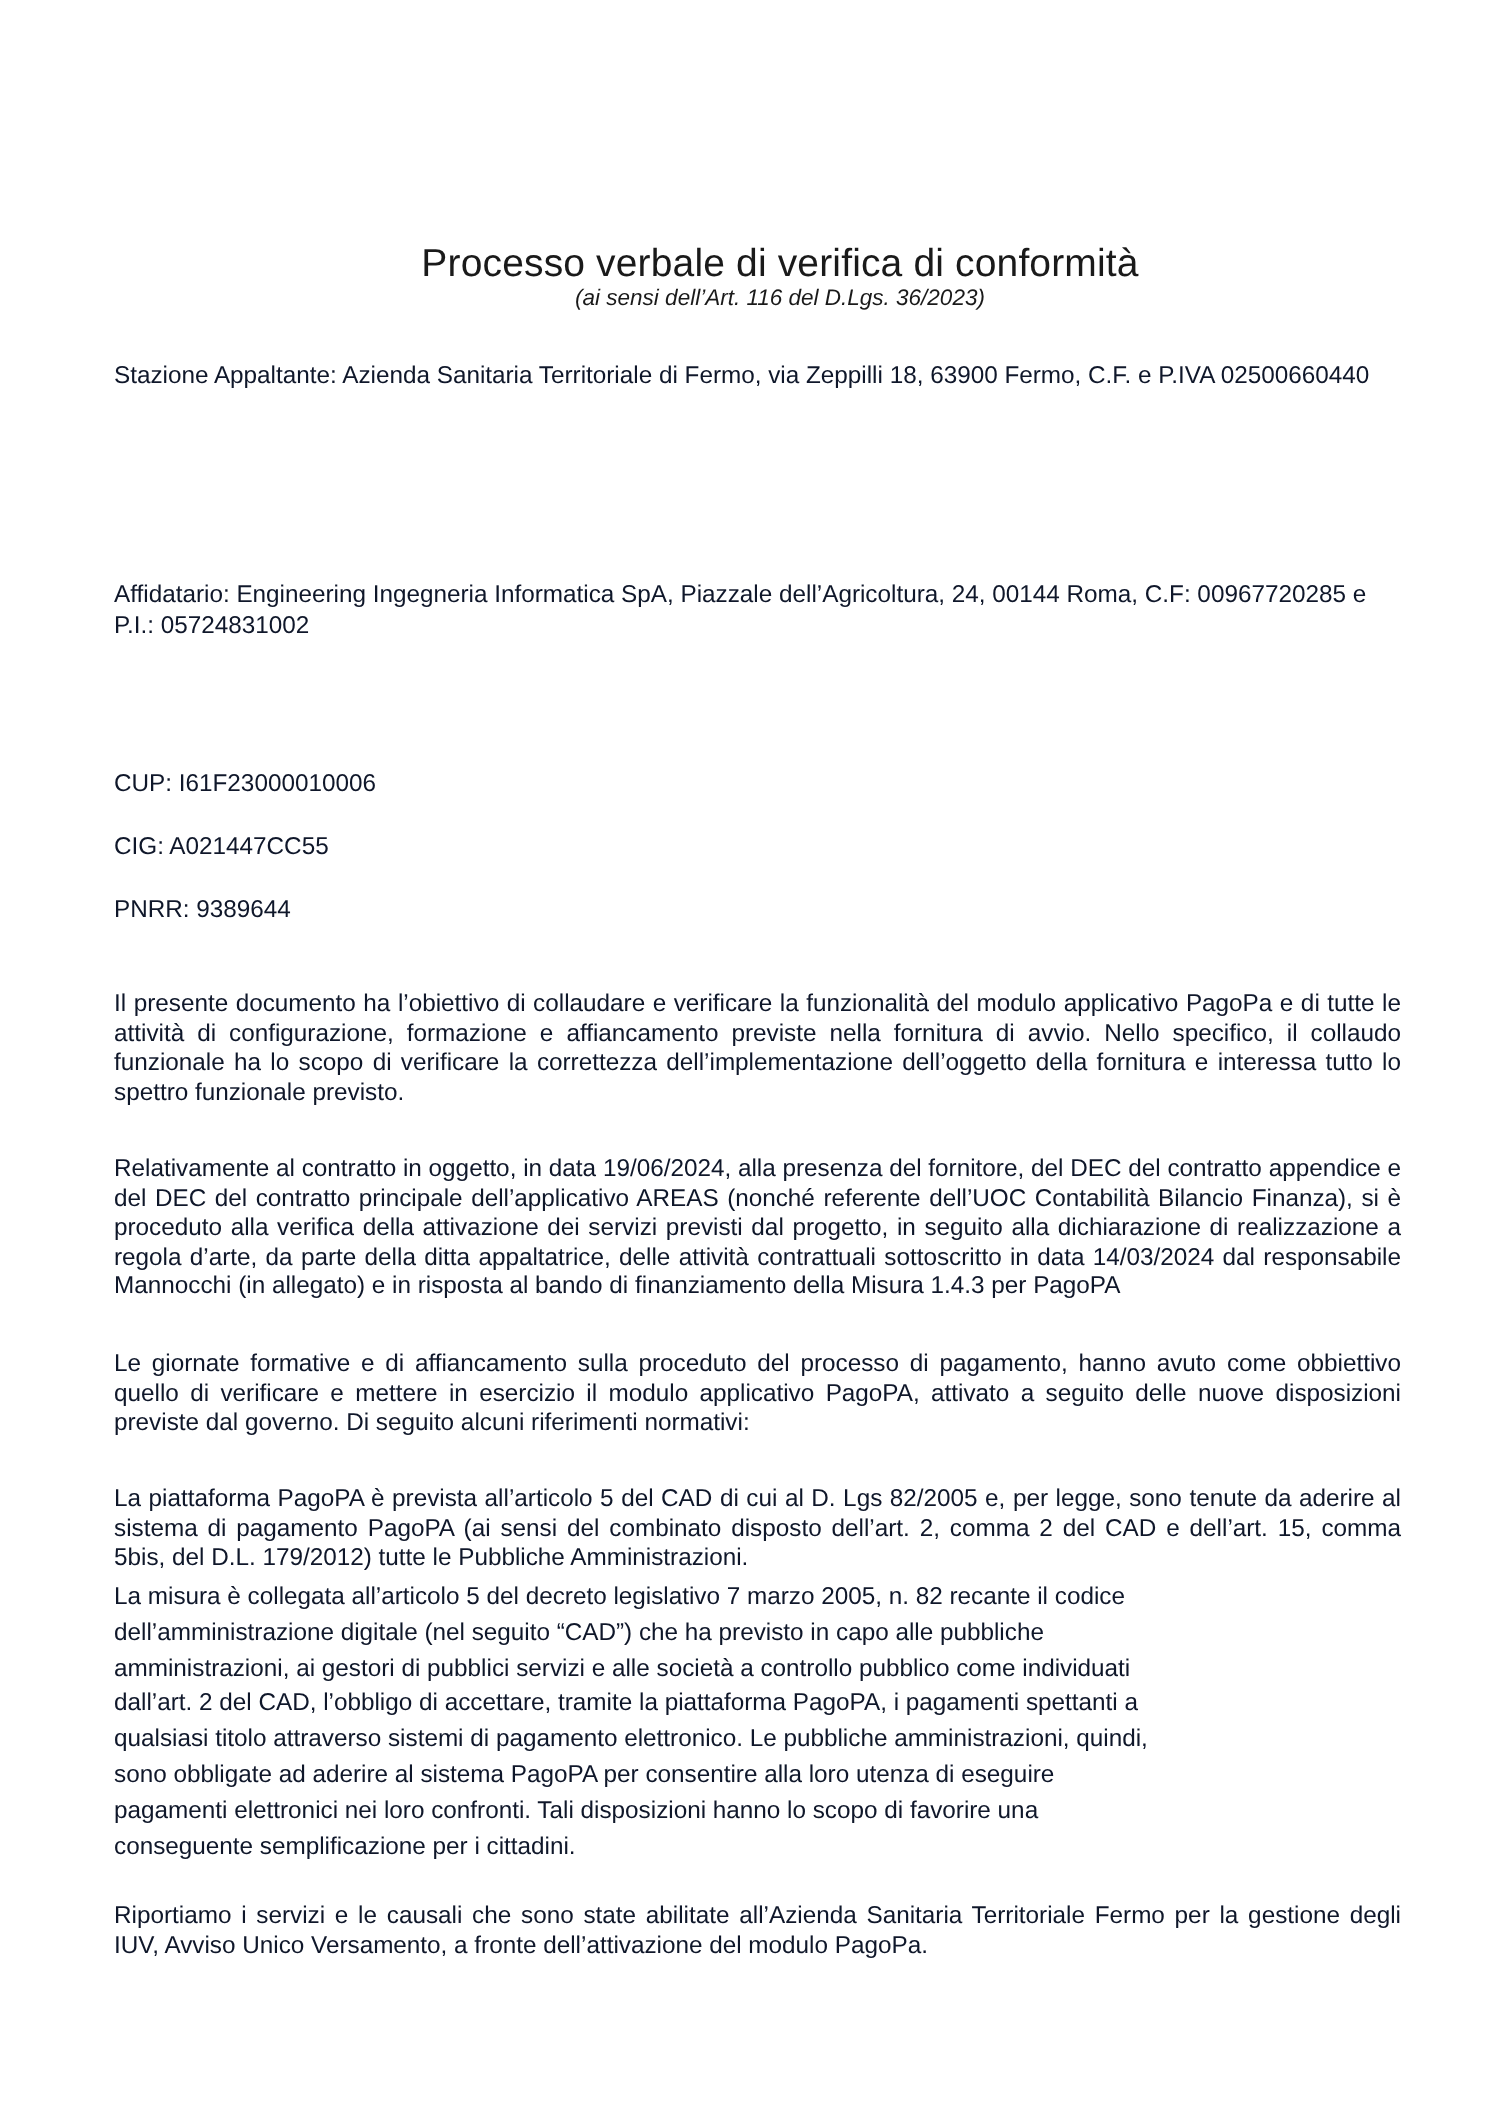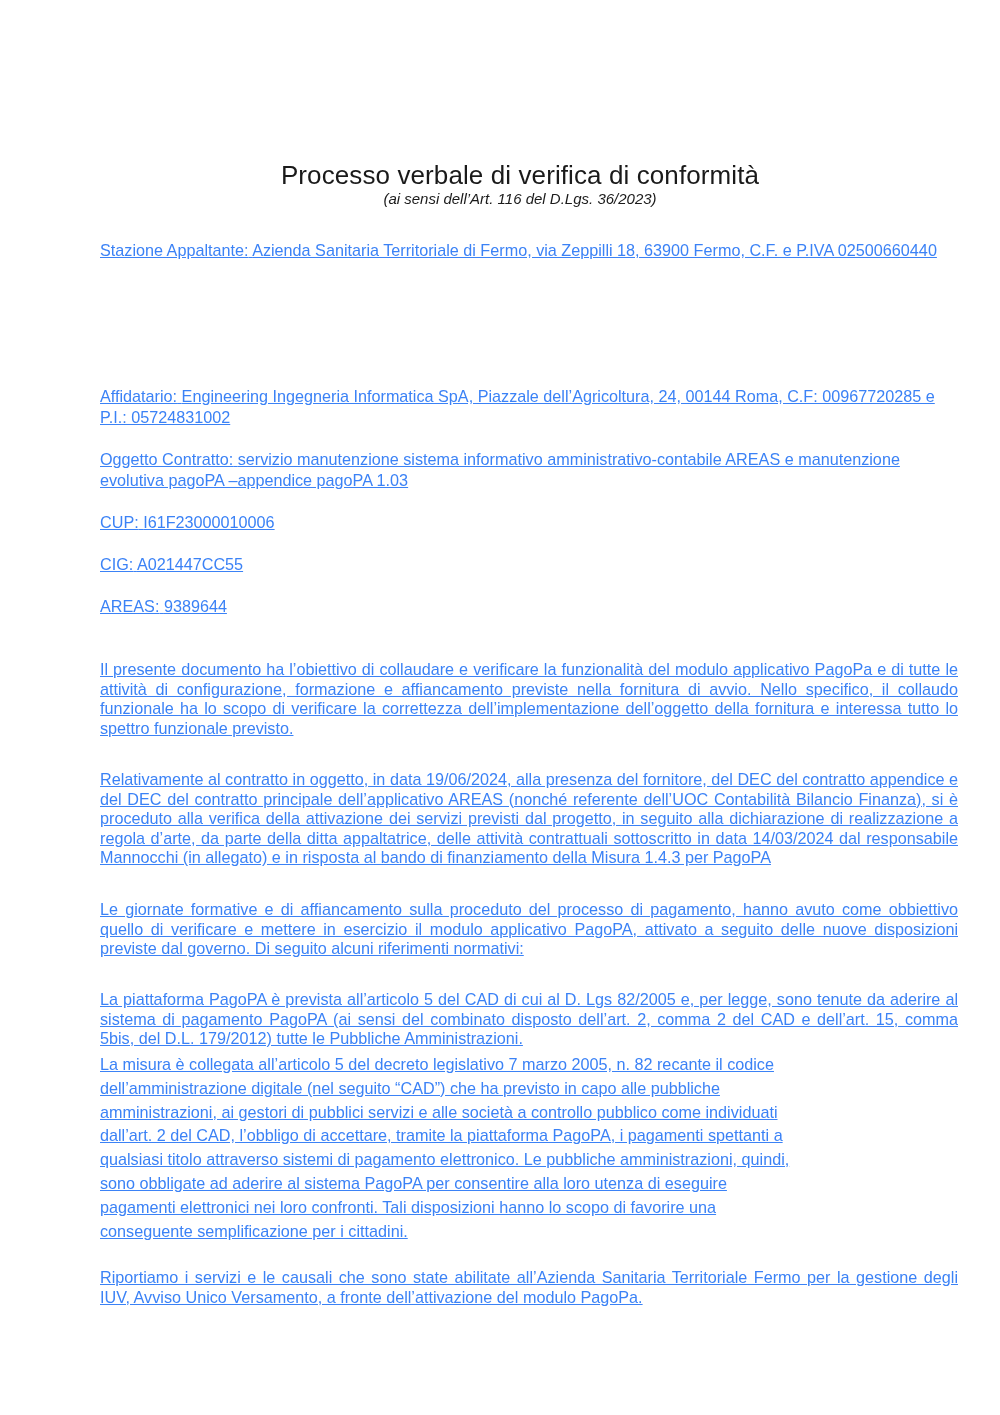--- a/index.html
+++ b/index.html
@@ -39,26 +39,25 @@
     left: 0;
     width: 1040px;
     text-align: center;
     font-size: 15px;
     line-height: 18px;
     font-style: italic;
     color: #1a1a1a;
   }
   .block {
     position: absolute;
-    left: 100px;
+    left: 76px;
     width: 858px;
     font-size: 16.2px;
     line-height: 21px;
-    color: #3b82f6;
-    text-decoration: underline;
+    color: #0f172a;
   }
   .justify {
     text-align: justify;
     line-height: 19.5px;
   }
   .loose {
     line-height: 23.8px;
   }
 </style>
 </head>
@@ -73,37 +72,33 @@
     <span>Stazione Appaltante:</span>
     <span>Azienda Sanitaria Territoriale di Fermo, via Zeppilli 18, 63900 Fermo, C.F. e P.IVA 02500660440</span>
   </div>
 
 
   <div class="block" style="top:386px;">
     <span>Affidatario:</span>
     <span>Engineering Ingegneria Informatica SpA, Piazzale dell’Agricoltura, 24, 00144 Roma, C.F: 00967720285 e P.I.: 05724831002</span>
   </div>
 
-  <div class="block" style="top:449px;">
-    <span>Oggetto Contratto:</span>
-    <span>servizio manutenzione sistema informativo amministrativo-contabile AREAS e manutenzione evolutiva pagoPA –appendice pagoPA 1.03</span>
-  </div>
 
   <div class="block" style="top:512px;">
     <span>CUP:</span>
     <span>I61F23000010006</span>
   </div>
 
   <div class="block" style="top:554px;">
     <span>CIG:</span>
     <span>A021447CC55</span>
   </div>
 
   <div class="block" style="top:596px;">
-    <span>AREAS:</span>
+    <span>PNRR:</span>
     <span>9389644</span>
   </div>
 
   <p class="block justify" style="top:660px; margin:0;">Il presente documento ha l’obiettivo di collaudare e verificare la funzionalità del modulo applicativo PagoPa e di tutte le attività di configurazione, formazione e affiancamento previste nella fornitura di avvio. Nello specifico, il collaudo funzionale ha lo scopo di verificare la correttezza dell’implementazione dell’oggetto della fornitura e interessa tutto lo spettro funzionale previsto.</p>
 
   <p class="block justify" style="top:770px; margin:0;">Relativamente al contratto in oggetto, in data 19/06/2024, alla presenza del fornitore, del DEC del contratto appendice e del DEC del contratto principale dell’applicativo AREAS (nonché referente dell’UOC Contabilità Bilancio Finanza), si è proceduto alla verifica della attivazione dei servizi previsti dal progetto, in seguito alla dichiarazione di realizzazione a regola d’arte, da parte della ditta appaltatrice, delle attività contrattuali sottoscritto in data 14/03/2024 dal responsabile Mannocchi (in allegato) e in risposta al bando di finanziamento della Misura 1.4.3 per PagoPA</p>
 
   <p class="block justify" style="top:900px; margin:0;">Le giornate formative e di affiancamento sulla proceduto del processo di pagamento, hanno avuto come obbiettivo quello di verificare e mettere in esercizio il modulo applicativo PagoPA, attivato a seguito delle nuove disposizioni previste dal governo. Di seguito alcuni riferimenti normativi:</p>
 
   <p class="block justify" style="top:990px; margin:0;">La piattaforma PagoPA è prevista all’articolo 5 del CAD di cui al D. Lgs 82/2005 e, per legge, sono tenute da aderire al sistema di pagamento PagoPA (ai sensi del combinato disposto dell’art. 2, comma 2 del CAD e dell’art. 15, comma 5bis, del D.L. 179/2012) tutte le Pubbliche Amministrazioni.</p>

